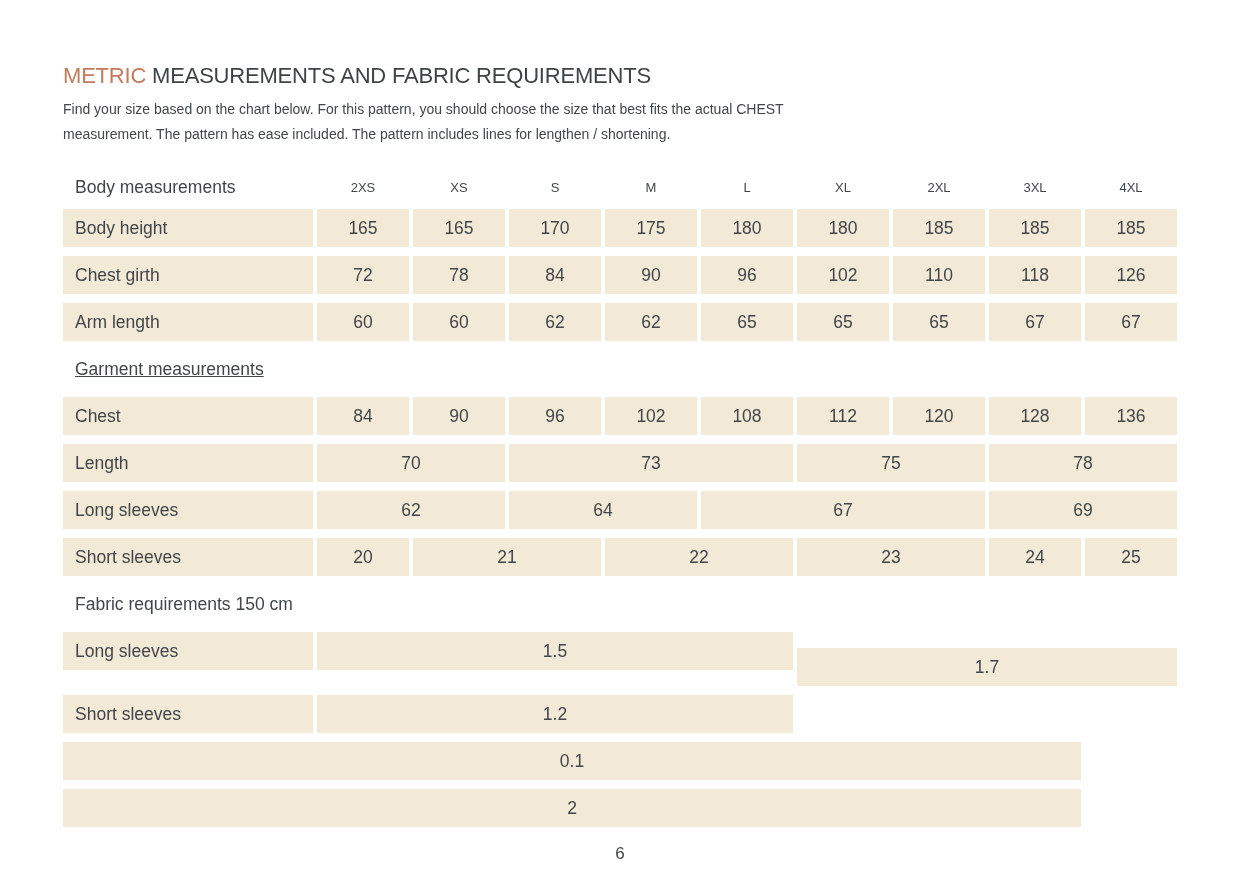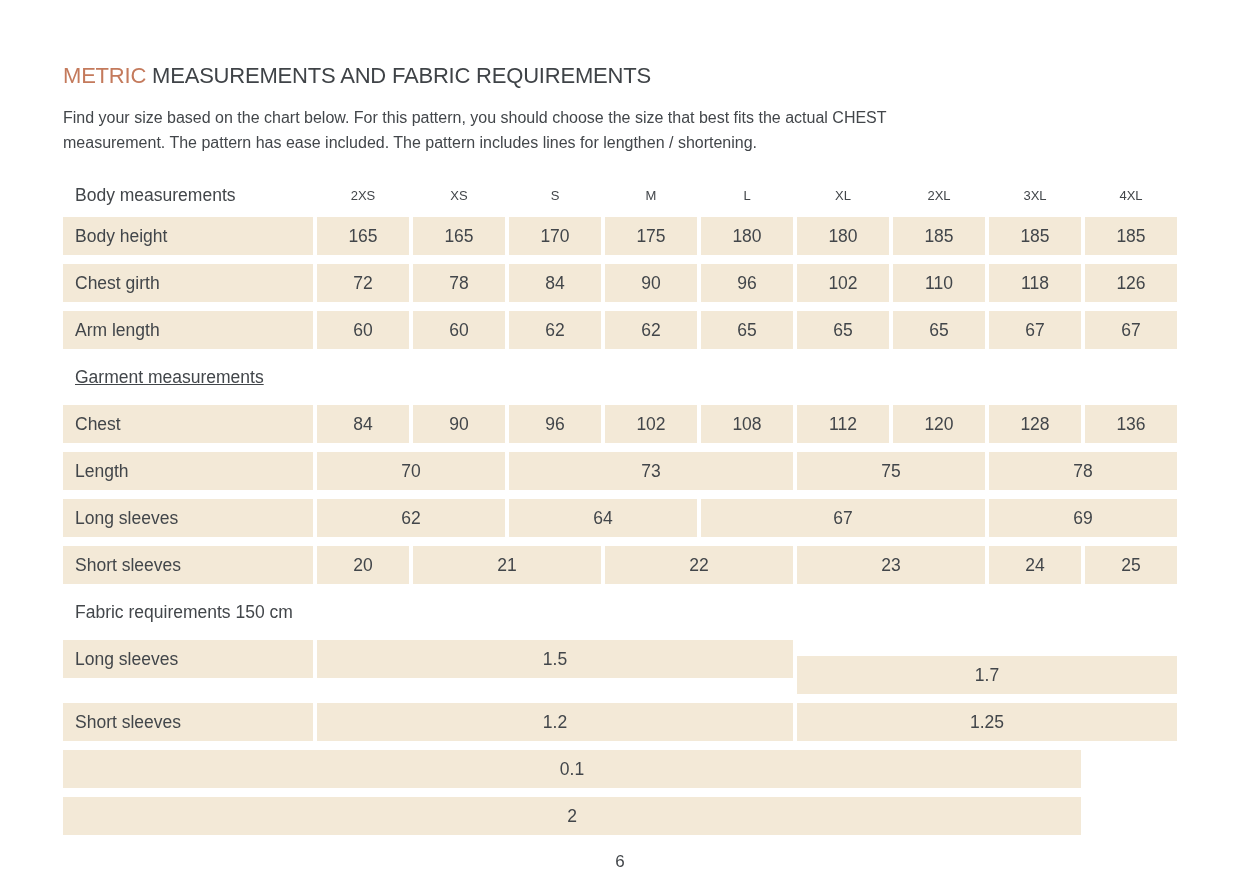--- a/index.html
+++ b/index.html
@@ -23,22 +23,22 @@
   }
   .title {
     margin: 0 0 5px 0;
     font-size: 22px;
     font-weight: 500;
     letter-spacing: -0.2px;
     color: #3f4347;
   }
   .title .accent { color: var(--accent); }
   .intro {
-    margin: 16px 0 27px 0;
-    font-size: 16px;
+    margin: 8px 0 27px 0;
+    font-size: 14px;
     line-height: 25px;
     font-weight: 400;
   }
   .intro .line { display: block; }
   .grid {
     display: grid;
     grid-template-columns: 250px repeat(9, 1fr);
     column-gap: 4px;
     row-gap: 9px;
     width: 1114px;
@@ -161,20 +161,19 @@
       <div class="cell value-cell" style="grid-column: span 2;">22</div>
       <div class="cell value-cell" style="grid-column: span 2;">23</div>
       <div class="cell value-cell">24</div>
       <div class="cell value-cell">25</div>
       <div class="section-heading" style="grid-column: 1 / -1;">Fabric requirements 150 cm</div>
       <div class="cell label-cell">Long sleeves</div>
       <div class="cell value-cell" style="grid-column: span 5;">1.5</div>
       <div class="cell value-cell" style="grid-column: span 4; margin-top: 16px;">1.7</div>
       <div class="cell label-cell">Short sleeves</div>
       <div class="cell value-cell" style="grid-column: span 5;">1.2</div>
-      <div class="cell value-cell" style="grid-column: span 4;">1.25</div>
       <div class="cell value-cell" style="grid-column: span 9;">0.1</div>
       <div class="cell value-cell" style="grid-column: span 9;">2</div>
     </div>
 
   <div class="page-number">6</div>
 
 </div>
 
 </body></html>

